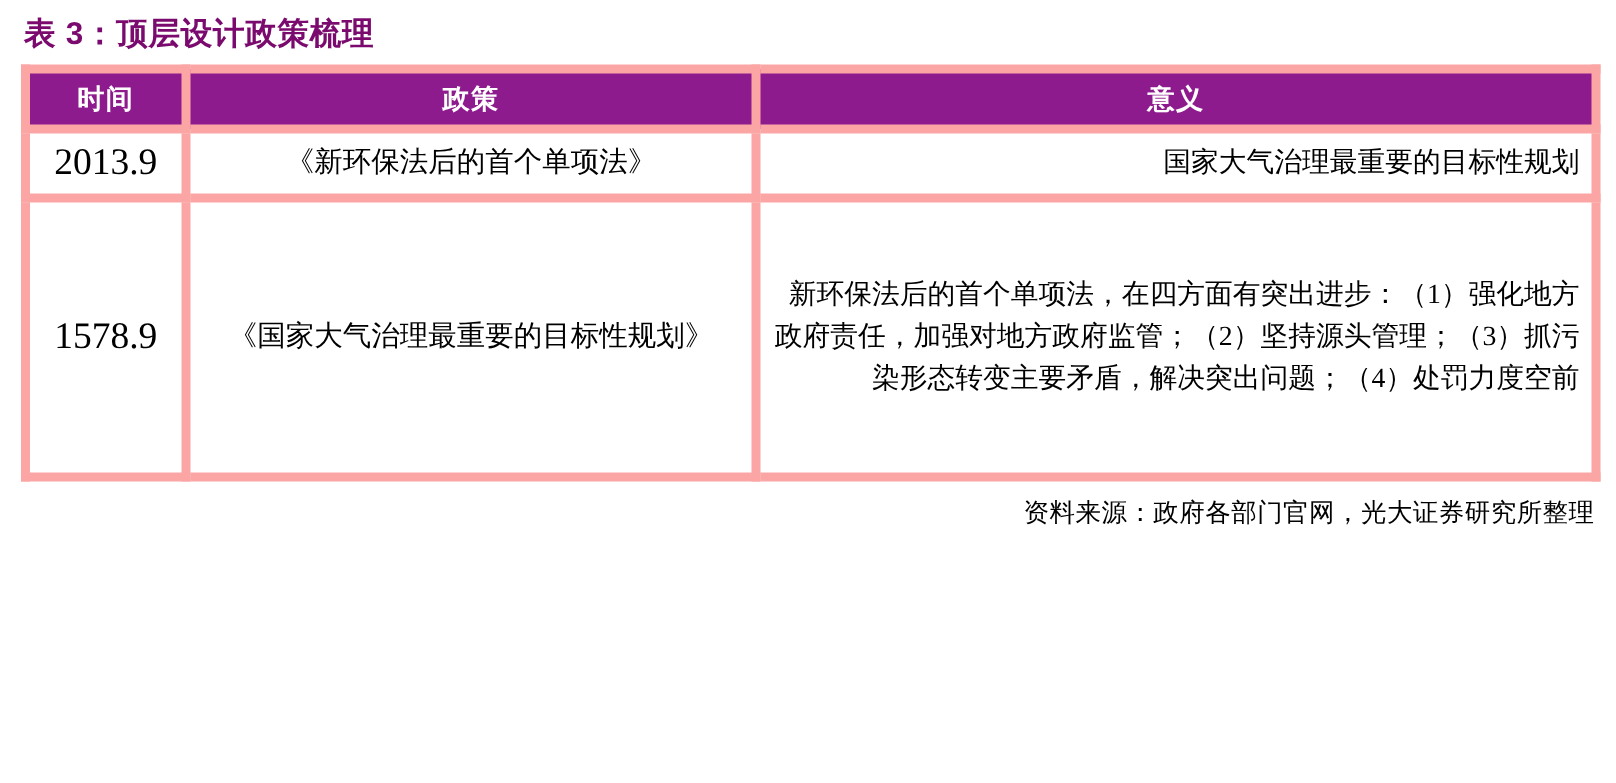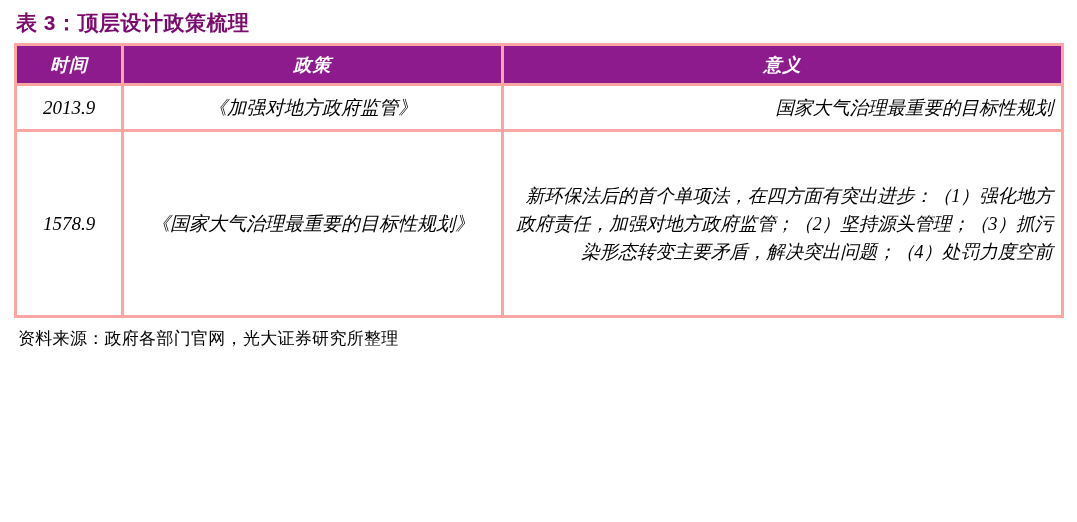--- a/index.html
+++ b/index.html
@@ -29,43 +29,42 @@
     letter-spacing: 0.5px;
     padding: 4px 0 8px 2px;
     line-height: 1.2;
   }
   table.policy {
     border-collapse: collapse;
     width: 1047px;
     table-layout: fixed;
   }
   table.policy th, table.policy td {
-    border: 3px solid #fca5a5;
+    border: 6px solid #fca5a5;
     vertical-align: middle;
     padding: 4px 8px;
     box-sizing: border-box;
-    font-style: italic;
   }
   thead th {
     background: #8E1B8E;
     color: #ffffff;
     font-family: "Liberation Sans", sans-serif;
     font-weight: bold;
     font-size: 18px;
     text-align: center;
     height: 40px;
     letter-spacing: 1px;
   }
   col.c-time { width: 107px; }
   col.c-policy { width: 380px; }
   col.c-meaning { width: 560px; }
 
   td.time {
     text-align: center;
-    font-size: 19px;
+    font-size: 25px;
     font-family: "Liberation Serif", serif;
   }
   td.policy {
     text-align: center;
     font-size: 19px;
     line-height: 1.45;
   }
   td.meaning {
     text-align: right;
     font-size: 18.5px;
@@ -79,20 +78,21 @@
   .row-2 td { height: 104px; }
   .row-3 td { height: 186px; }
   .row-4 td { height: 46px; }
 
   .source {
     font-family: "Liberation Serif", serif;
     font-size: 17px;
     color: #000000;
     padding: 9px 0 0 4px;
     letter-spacing: 0.3px;
+    text-align: right;
   }
 </style>
 </head>
 <body>
 
 <div class="page">
 
   <div class="title">表 3：顶层设计政策梳理</div>
 
   <table class="policy">
@@ -104,21 +104,21 @@
     <thead>
       <tr>
         <th>时间</th>
         <th>政策</th>
         <th>意义</th>
       </tr>
     </thead>
     <tbody>
       <tr class="row-1">
         <td class="time">2013.9</td>
-        <td class="policy">《加强对地方政府监管》</td>
+        <td class="policy">《新环保法后的首个单项法》</td>
         <td class="meaning"><span class="bold"></span><span>国家大气治理最重要的目标性规划</span></td>
       </tr>
       <tr class="row-3">
         <td class="time">1578.9</td>
         <td class="policy">《国家大气治理最重要的目标性规划》</td>
         <td class="meaning"><span class="bold"></span><span>新环保法后的首个单项法，在四方面有突出进步：（1）强化地方政府责任，加强对地方政府监管；（2）坚持源头管理；（3）抓污染形态转变主要矛盾，解决突出问题；（4）处罚力度空前</span></td>
       </tr>
     </tbody>
   </table>
 

